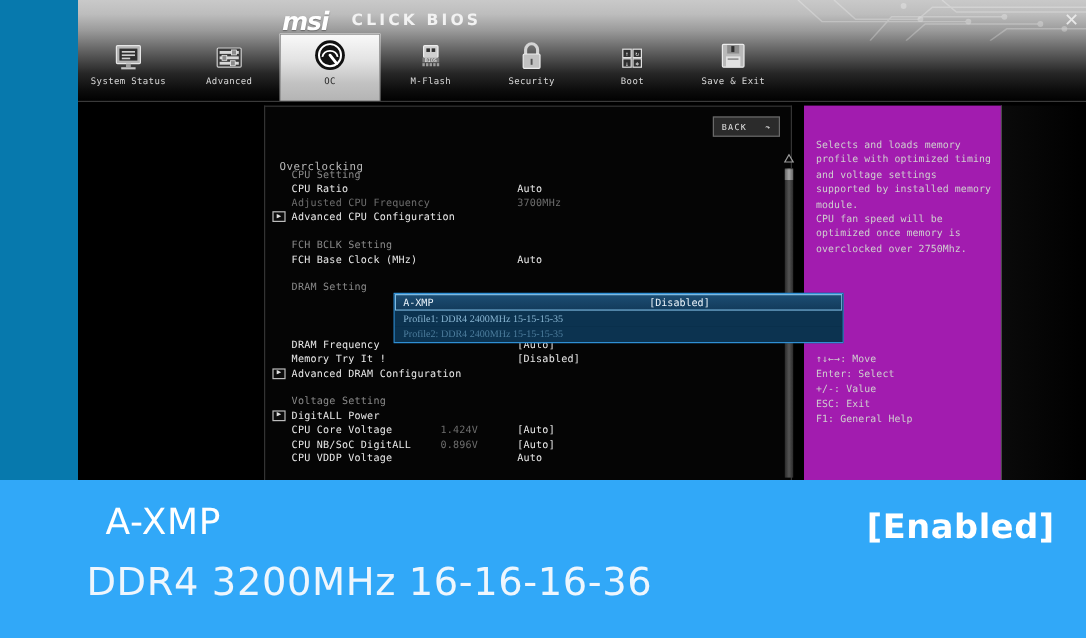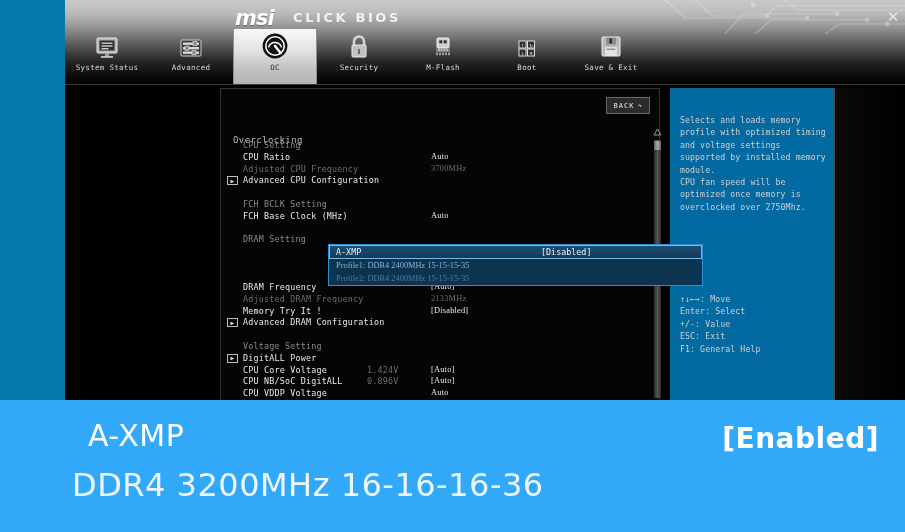--- a/index.html
+++ b/index.html
@@ -35,34 +35,34 @@
   .nav-item.sel .nav-lbl { color:#2a2a2a; }
 
   .bios-sep { position:absolute; left:0; top:84px; width:840px; height:1px; background:#3a3a3a; }
 
   
   .panel { position:absolute; left:155px; top:88px; width:440px; height:312px;
     background:#050505; border:1px solid #333; border-bottom:none; }
   .panel-title { position:absolute; left:12px; top:18px; font-size:9px; color:#b9b9b9; letter-spacing:.4px;margin-top:28px; }
   .back-btn { position:absolute; right:9px; top:8px; height:17px; padding:0 6px; background:#2b2b2b;
     border:1px solid #6a6a6a; color:#e2e2e2; font-size:7px; letter-spacing:1.1px; display:flex;
-    align-items:center; gap:3px; }
+    align-items:center; gap:15px; }
 
   
   .sb-up { position:absolute; left:588px; top:128px; width:9px; height:8px; }
   .sb-track { position:absolute; left:589px; top:140px; width:7px; height:258px;
     background:linear-gradient(to right,#2b2b2b,#545454,#2b2b2b); }
   .sb-thumb { position:absolute; left:589px; top:141px; width:7px; height:9px;
     background:linear-gradient(to right,#666,#a9a9a9,#666); }
 
   
   .list { position:absolute; left:154px; top:140px; width:420px; }
   .row { position:relative; height:11.8px; font-size:8.4px; letter-spacing:.2px; white-space:nowrap; }
   .row .lbl { position:absolute; left:24px; top:0; }
-  .row .val { position:absolute; left:212px; top:0;font-family:Liberation Serif, serif; }
+  .row .val { position:absolute; left:212px; top:0; }
   .row .val2 { position:absolute; left:148px; top:0; }
   .hdr  { color:#8a8a8a; }
   .nrm  { color:#e9e9e9; }
   .dim  { color:#6e6e6e; }
   .sub-arrow { position:absolute; left:8px; top:1px; width:11px; height:9px; border:1px solid #bdbdbd;
     background:#0b0b0b; display:flex; align-items:center; justify-content:center;
     font-size:6px; color:#e0e0e0; line-height:1; }
   .gap { height:11.8px; }
 
   
@@ -71,21 +71,21 @@
   .dd-sel { position:relative; height:14px; background:linear-gradient(to bottom,#1d4e74,#123a5a);
     box-shadow:inset 0 0 0 1px #7db9e0; }
   .dd-sel .t { position:absolute; left:7px; top:2px; font-size:8.4px; color:#eaf3fa; }
   .dd-sel .v { position:absolute; left:212px; top:2px; font-size:8.4px; color:#eaf3fa; }
   .dd-opt { position:relative; height:13px; background:#0c3350; }
   .dd-opt .t { position:absolute; left:7px; top:2px; font-size:8.4px; color:#89b6d3;font-family:Liberation Serif, serif; }
   .dd-opt.o2 { background:#0c3350; }
   .dd-opt.o2 .t { color:#4d7d9d; }
 
   
-  .help { position:absolute; left:605px; top:88px; width:165px; height:312px; background:#0369a1;
+  .help { position:absolute; left:605px; top:88px; width:165px; height:312px; background:#a21caf;
     border-right:1px solid #4a4a4a; }
   .help-txt { position:absolute; left:10px; top:26px; width:150px; font-size:8.2px; line-height:12.4px;
     color:#cfcfcf; letter-spacing:.1px; }
   .keys { position:absolute; left:10px; top:205px; width:150px; font-size:8.2px; line-height:12.4px;
     color:#cfcfcf; letter-spacing:.1px; }
   .rightgrad { position:absolute; left:770px; top:88px; width:70px; height:312px;
     background:linear-gradient(to right,#0a0a0a,#000); }
 
   
   .ov { position:absolute; background:#0779ad; z-index:20; }
@@ -172,51 +172,51 @@
             <circle cx="14" cy="14" r="9.2" fill="none" stroke="#fff" stroke-width="1.6"></circle>
             <path d="M7.6 15.4 A6.6 6.6 0 0 1 20.4 15.4" fill="none" stroke="#fff" stroke-width="1.5"></path>
             <path d="M14 14 L19.6 21" stroke="#fff" stroke-width="2.4" stroke-linecap="round"></path>
           </svg>
         </div>
         <div class="nav-lbl">OC</div>
       </div>
 
       <div class="nav-item">
         <div class="nav-ico">
-          <svg width="24" height="26" viewBox="0 0 24 26">
-            <path d="M7 11 V7.5 a5 5 0 0 1 10 0 V11" fill="none" stroke="#d4d4d4" stroke-width="2.6"></path>
-            <rect x="5" y="11" width="14" height="12" rx="1" fill="#c2c2c2" stroke="#ececec"></rect>
-            <rect x="11.2" y="15" width="1.6" height="5" fill="#555"></rect>
-          </svg>
-        </div>
-        <div class="nav-lbl">Security</div>
-      </div>
-
-      <div class="nav-item">
-        <div class="nav-ico">
           <svg width="26" height="24" viewBox="0 0 26 24">
             <rect x="7" y="2" width="12" height="10" rx="1" fill="#cfcfcf" stroke="#eee"></rect>
             <rect x="9.3" y="4.3" width="3" height="3" fill="#2f2f2f"></rect>
             <rect x="13.7" y="4.3" width="3" height="3" fill="#2f2f2f"></rect>
             <rect x="6" y="12" width="14" height="4" fill="#7d7d7d"></rect>
             <text x="13" y="15.4" font-size="4.2" fill="#f0f0f0" text-anchor="middle" font-family="DejaVu Sans Mono, monospace">BIOS</text>
             <g fill="#9d9d9d">
               <rect x="6" y="16.6" width="2" height="2.6"></rect>
                 <rect x="9" y="16.6" width="2" height="2.6"></rect>
               <rect x="12" y="16.6" width="2" height="2.6"></rect>
                 <rect x="15" y="16.6" width="2" height="2.6"></rect>
               <rect x="18" y="16.6" width="2" height="2.6"></rect>
             </g>
           </svg>
         </div>
         <div class="nav-lbl">M-Flash</div>
       </div>
 
       <div class="nav-item">
         <div class="nav-ico">
+          <svg width="24" height="26" viewBox="0 0 24 26">
+            <path d="M7 11 V7.5 a5 5 0 0 1 10 0 V11" fill="none" stroke="#d4d4d4" stroke-width="2.6"></path>
+            <rect x="5" y="11" width="14" height="12" rx="1" fill="#c2c2c2" stroke="#ececec"></rect>
+            <rect x="11.2" y="15" width="1.6" height="5" fill="#555"></rect>
+          </svg>
+        </div>
+        <div class="nav-lbl">Security</div>
+      </div>
+
+      <div class="nav-item">
+        <div class="nav-ico">
           <svg width="26" height="24" viewBox="0 0 26 24">
             <g fill="#2f2f2f" stroke="#e2e2e2" stroke-width="1">
               <rect x="5" y="5" width="7" height="7"></rect>
                 <rect x="13.5" y="5" width="7" height="7"></rect>
               <rect x="5" y="13" width="7" height="7"></rect>
                 <rect x="13.5" y="13" width="7" height="7"></rect>
             </g>
             <g fill="#dcdcdc" font-size="5.4" font-family="DejaVu Sans Mono, monospace" text-anchor="middle">
               <text x="8.5" y="10.6">↑</text>
                 <text x="17" y="10.6">↻</text>
@@ -285,24 +285,20 @@
         <div class="gap"></div>
         <div class="row hdr">
           <div class="lbl">DRAM Setting</div>
         </div>
       </div>
     <div class="list" id="list-bottom" style="top:282px">
         <div class="row nrm">
           <div class="lbl">DRAM Frequency</div>
           <div class="val">[Auto]</div>
         </div>
-        <div class="row dim">
-          <div class="lbl">Adjusted DRAM Frequency</div>
-          <div class="val">2133MHz</div>
-        </div>
         <div class="row nrm">
           <div class="lbl">Memory Try It !</div>
           <div class="val">[Disabled]</div>
         </div>
         <div class="row nrm">
           <div class="sub-arrow">▶</div>
           <div class="lbl">Advanced DRAM Configuration</div>
         </div>
         <div class="gap"></div>
         <div class="row hdr">

